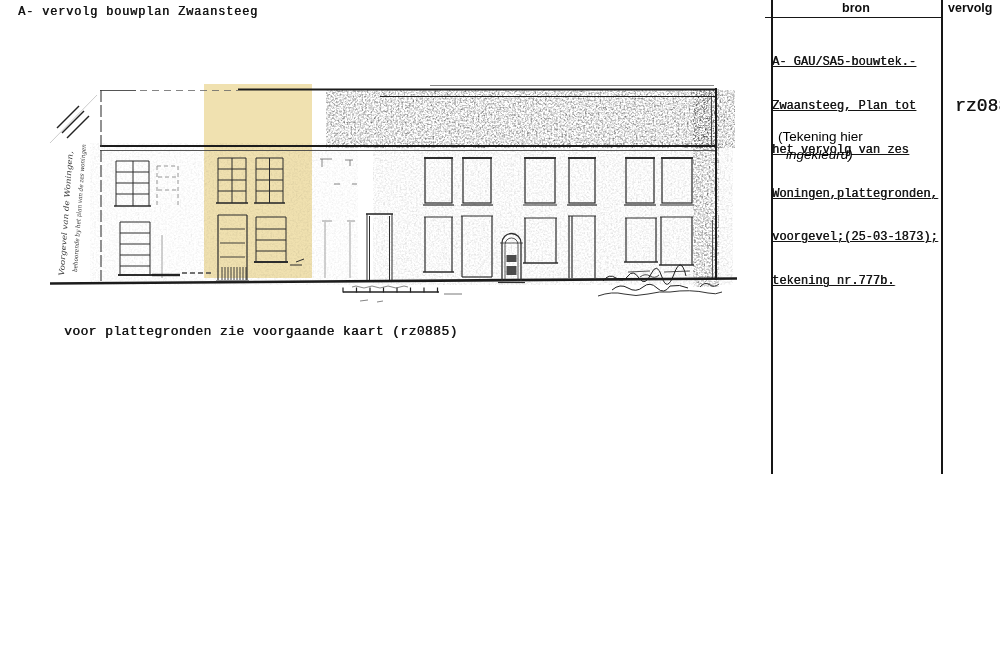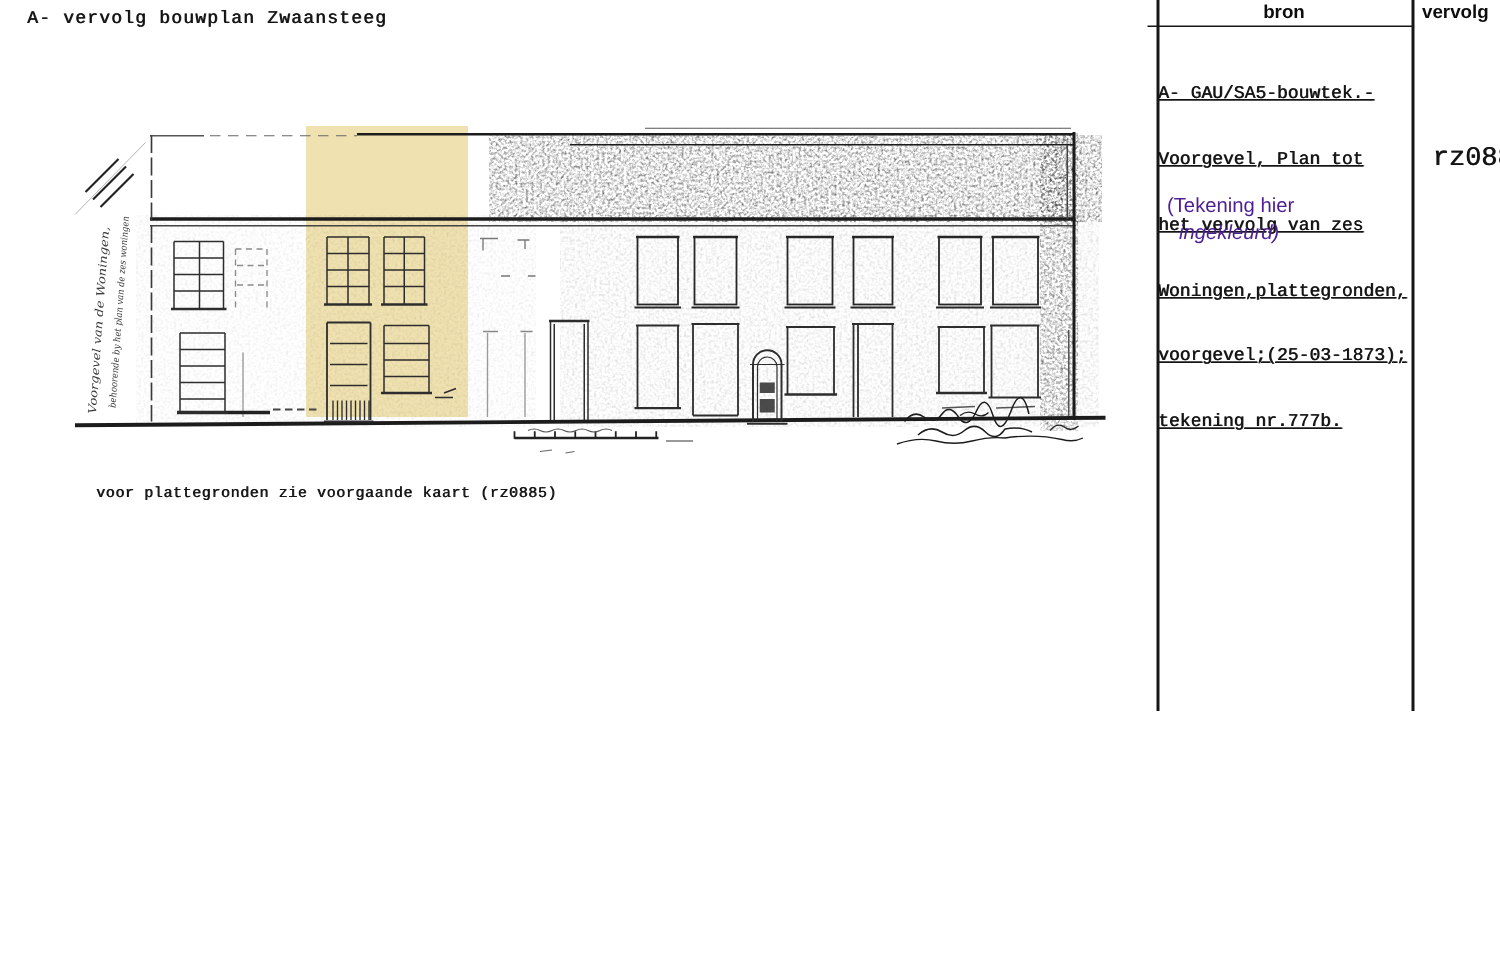--- a/index.html
+++ b/index.html
@@ -2,21 +2,21 @@
 <html><head>
 <meta charset="utf-8">
 <style>
   html,body{margin:0;padding:0;background:#fff;}
   .page{position:relative;width:1000px;height:474px;background:#ffffff;overflow:hidden;
         font-family:"Liberation Mono",monospace;color:#111;}
   .abs{position:absolute;}
   .typew{font-family:"Liberation Mono","DejaVu Sans Mono",monospace;color:#141414;
          text-shadow:0.45px 0 0 #2a2a2a;white-space:pre;}
   .title{left:18px;top:5px;font-size:12px;letter-spacing:0.8px;}
-  .caption{left:64px;top:324px;font-size:10px;letter-spacing:0.4px;}
+  .caption{left:64px;top:324px;font-size:13px;letter-spacing:0.4px;}
   .vline{top:0;width:1.6px;height:632px;background:#161616;}
   .vline-1{left:771px;}
   .vline-2{left:941px;}
   .hline{left:765px;top:16.6px;width:177px;height:1.7px;background:#161616;}
   .th{top:1px;font-family:"Liberation Sans",sans-serif;font-weight:bold;font-size:12.5px;color:#0d0d0d;}
   .th-bron{left:771px;width:170px;text-align:center;}
   .th-verwerkt{left:948px;}
   .bron-block{left:772px;top:26px;width:172px;font-size:12px;line-height:14.6px;}
   .bron-line{white-space:pre;text-decoration:underline;}
   .note{left:778px;top:128px;font-family:"Liberation Sans",sans-serif;
@@ -211,28 +211,28 @@
 
   <div>
     <div class="abs vline vline-1"></div>
     <div class="abs vline vline-2"></div>
     <div class="abs hline"></div>
     <div class="abs th th-bron">bron</div>
     <div class="abs th th-verwerkt">vervolg</div>
 
     <div class="abs typew bron-block">
       <div class="bron-line">A- GAU/SA5-bouwtek.-</div>
-      <div class="bron-line">Voorgevel, Plan tot</div>
+      <div class="bron-line">Zwaansteeg, Plan tot</div>
       <div class="bron-line">het vervolg van zes</div>
       <div class="bron-line">Woningen,plattegronden,</div>
       <div class="bron-line">voorgevel;(25-03-1873);</div>
       <div class="bron-line">tekening nr.777b.</div>
     </div>
 
-    <div class="abs note" style="color: #4c1d95;">
+    <div class="abs note" style="color: #000000;">
       <div>(Tekening hier</div>
       <div class="note-l2">ingekleurd)</div>
     </div>
 
     <div class="abs typew verwerkt-val">rz0885</div>
   </div>
 
 </div>
 
 </body></html>

